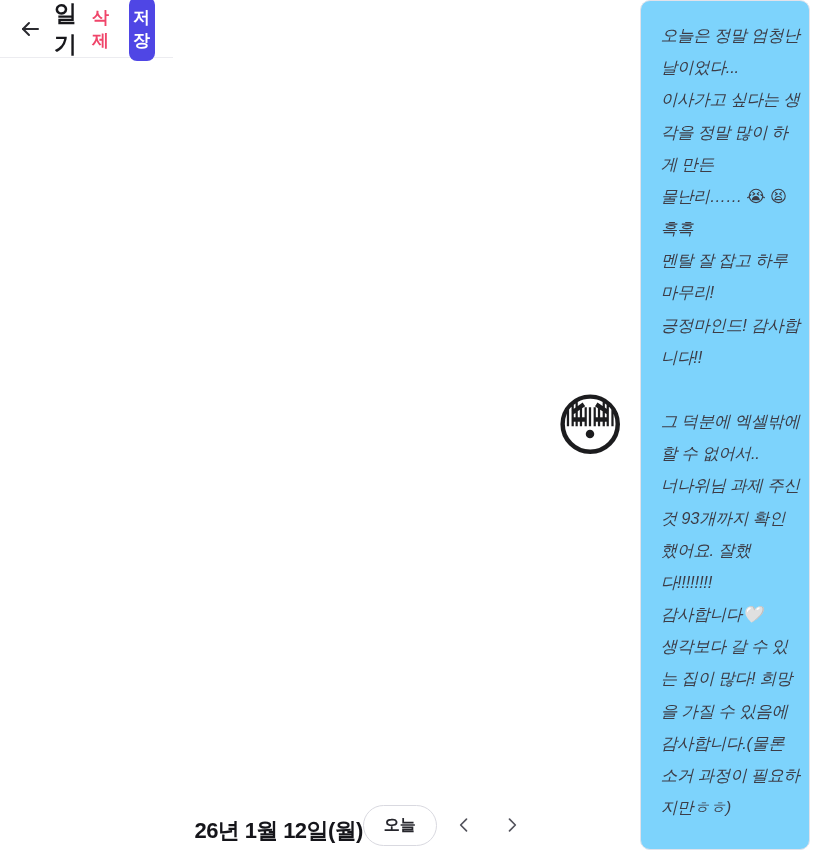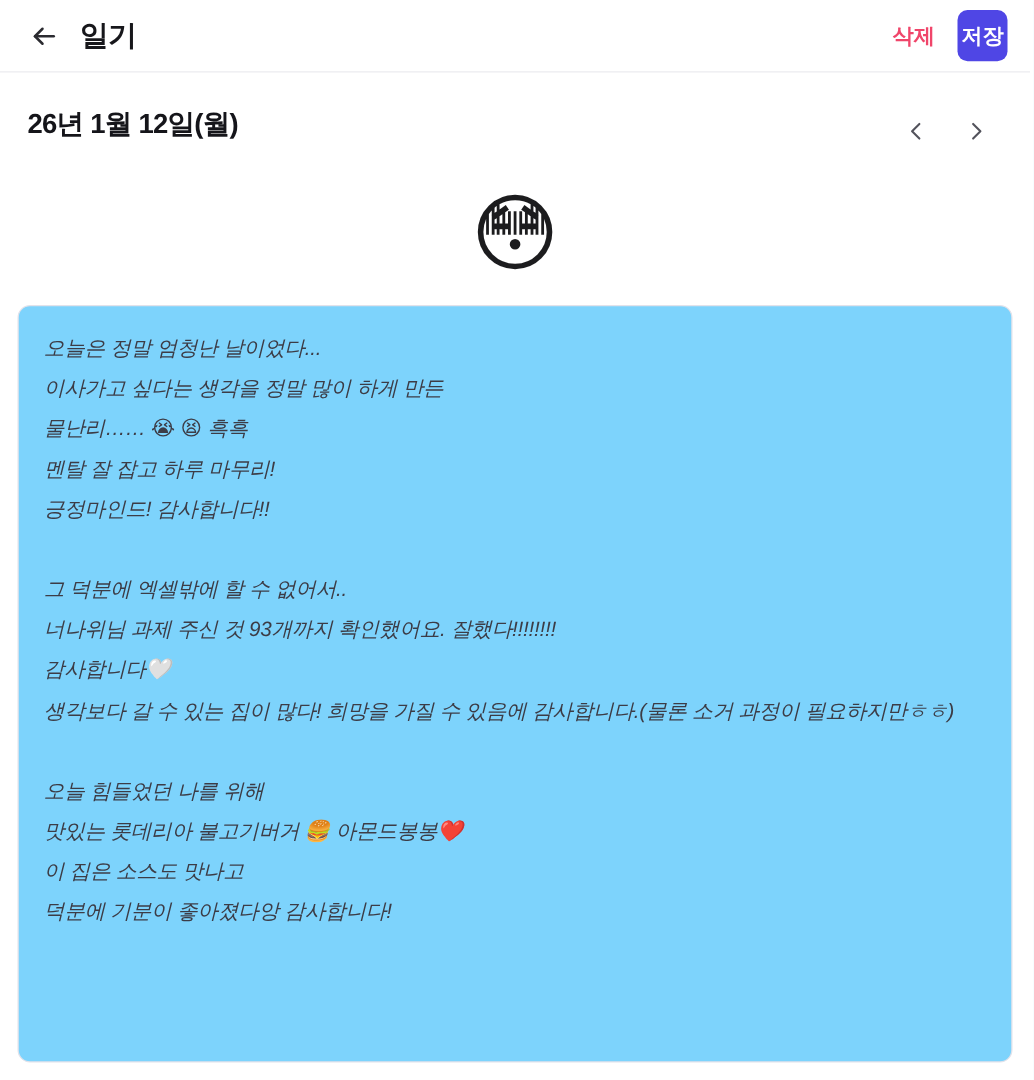--- a/index.html
+++ b/index.html
@@ -9,21 +9,21 @@
     background: #ffffff;
     font-family: "Liberation Sans", "DejaVu Sans", sans-serif;
     color: #1c1c1e;
     overflow: hidden;
   }
 
   .app {
     width: 824px;
     height: 864px;
     display: flex;
-    flex-direction: column;
+    flex-direction: row;
     background: #ffffff;
   }
 
   
   .topbar {
     height: 58px;
     flex: 0 0 58px;
     display: flex;
     align-items: center;
     padding: 0 18px;
@@ -65,21 +65,21 @@
     border-radius: 8px;
     padding: 9px 3px;
     cursor: pointer;
     font-family: inherit;
   }
 
   
   .date-row {
     flex: 0 0 auto;
     display: flex;
-    align-items: flex-start;
+    align-items: flex-end;
     padding: 26px 22px 18px 22px;
   }
   .date-text {
     font-size: 22px;
     font-weight: 700;
     letter-spacing: -0.6px;
     color: #15151a;
   }
   .date-spacer { flex: 1 1 auto; }
   .today-chip {
@@ -162,20 +162,21 @@
     </div>
     <div class="topbar-title">일기</div>
     <div class="topbar-spacer"></div>
     <button class="delete-btn">삭제</button>
     <button class="save-btn">저장</button>
   </div>
 
   <div class="date-row">
     <div class="date-text">26년 1월 12일(월)</div>
     <div class="date-spacer"></div>
+    <button class="today-chip">오늘</button>
     <div class="nav-arrow">
       <svg width="20" height="20" viewBox="0 0 24 24" fill="none" stroke="currentColor" stroke-width="2" stroke-linecap="round" stroke-linejoin="round" aria-hidden="true">
         <polyline points="15,5 8,12 15,19"></polyline>
       </svg>
     </div>
     <div class="nav-arrow">
       <svg width="20" height="20" viewBox="0 0 24 24" fill="none" stroke="currentColor" stroke-width="2" stroke-linecap="round" stroke-linejoin="round" aria-hidden="true">
         <polyline points="9,5 16,12 9,19"></polyline>
       </svg>
     </div>

